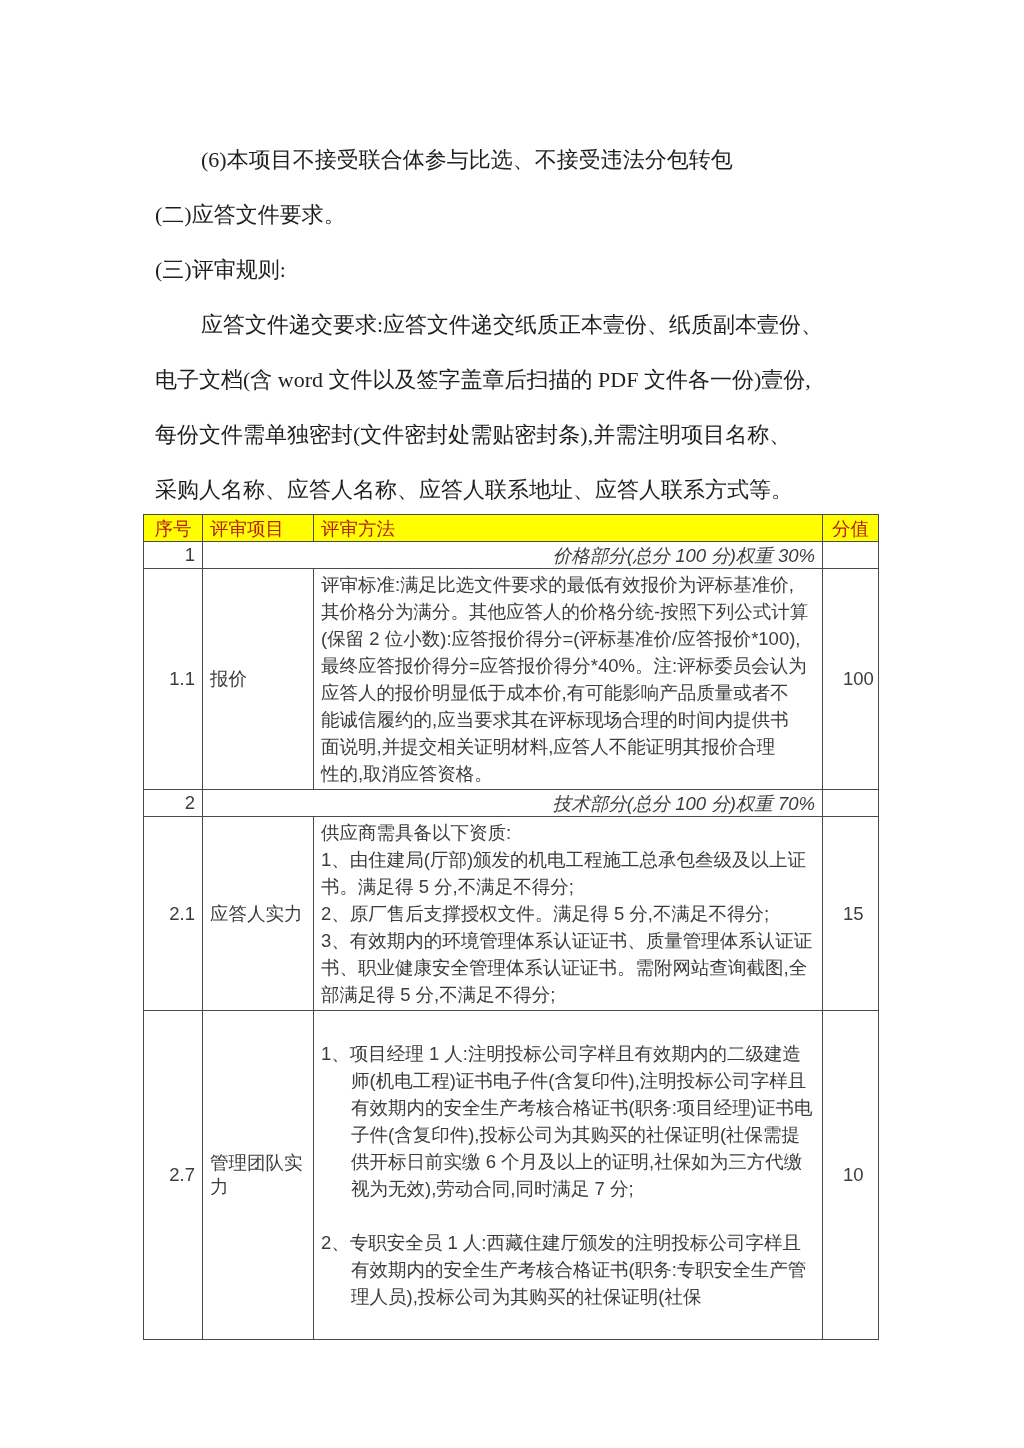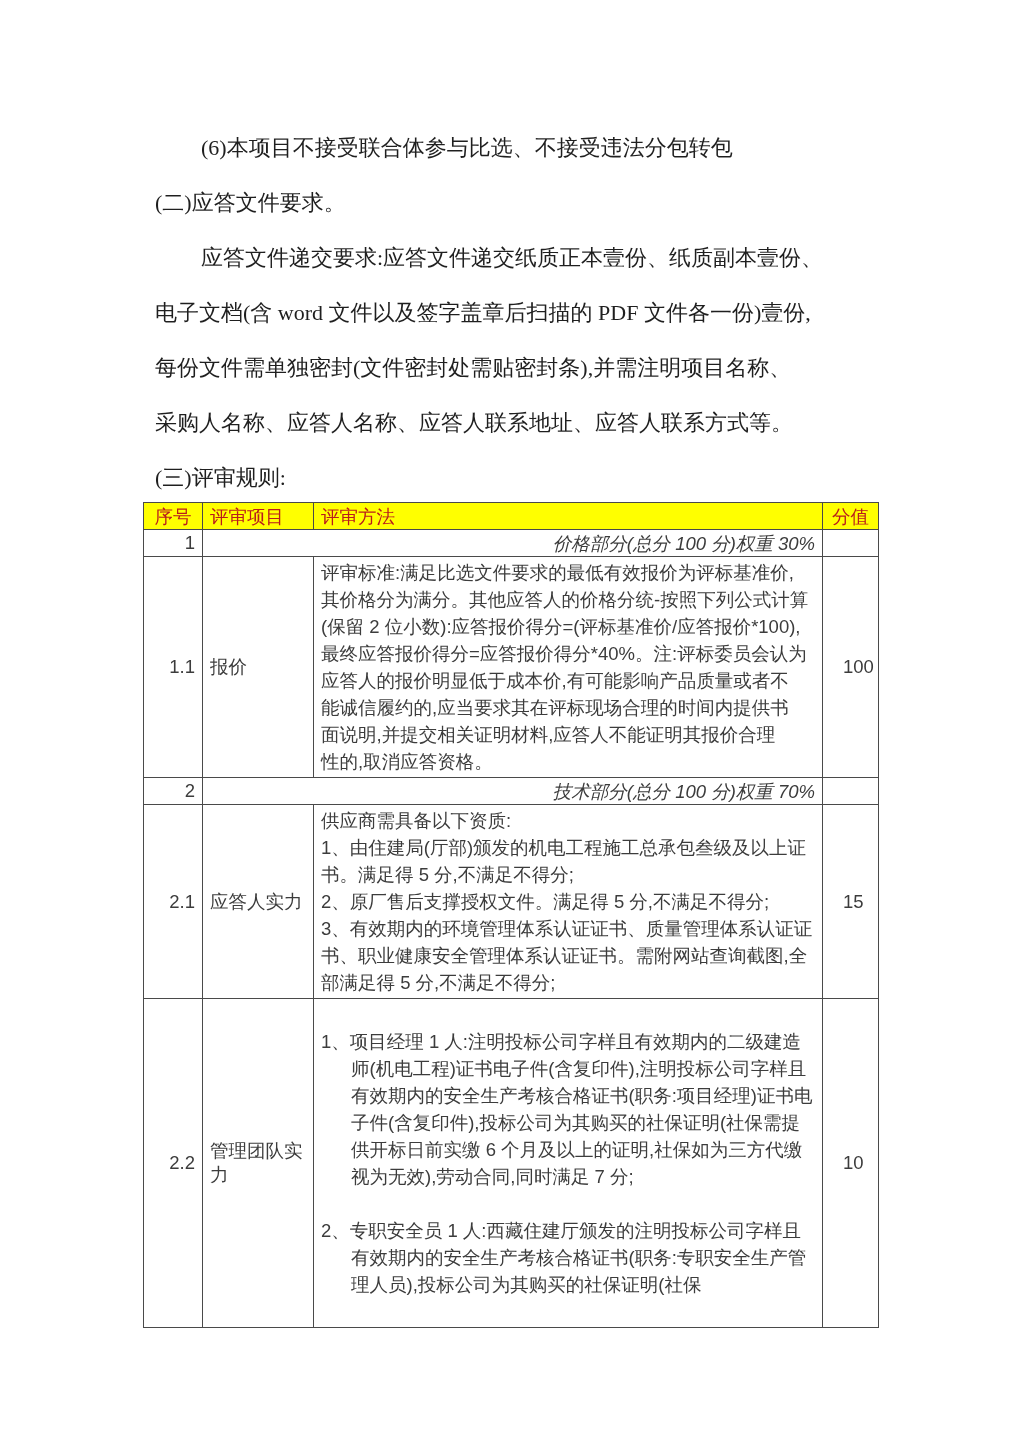--- a/index.html
+++ b/index.html
@@ -19,21 +19,21 @@
   }
   .page {
     position: relative;
     width: 1024px;
     height: 1448px;
     background: var(--page-bg);
     overflow: hidden;
   }
   .content {
     position: absolute;
-    top: 120px;
+    top: 132px;
     left: 143px;
     width: 737px;
   }
   p.doc-line {
     margin: 0 0 0 12px;
     font-size: 22px;
     line-height: 55px;
     color: var(--para-text);
     white-space: pre-line;
     text-align: left;
@@ -99,25 +99,25 @@
   }
 </style>
 </head>
 <body>
 
 <div class="page">
   <div class="content">
 
     <p class="doc-line indent">(6)本项目不接受联合体参与比选、不接受违法分包转包</p>
     <p class="doc-line">(二)应答文件要求。</p>
+    <p class="doc-line">(三)评审规则:</p>
     <p class="doc-line indent">应答文件递交要求:应答文件递交纸质正本壹份、纸质副本壹份、
 电子文档(含 word 文件以及签字盖章后扫描的 PDF 文件各一份)壹份,
 每份文件需单独密封(文件密封处需贴密封条),并需注明项目名称、
 采购人名称、应答人名称、应答人联系地址、应答人联系方式等。</p>
-    <p class="doc-line">(三)评审规则:</p>
 
     <table class="review">
       <colgroup>
         <col style="width:59px">
         <col style="width:111px">
         <col style="width:509px">
         <col style="width:56px">
       </colgroup>
       <thead>
         <tr>
@@ -154,21 +154,21 @@
         <tr>
           <td class="cell-no">2.1</td>
           <td class="cell-item">应答人实力</td>
           <td class="cell-method">供应商需具备以下资质:
 1、由住建局(厅部)颁发的机电工程施工总承包叁级及以上证书。满足得 5 分,不满足不得分;
 2、原厂售后支撑授权文件。满足得 5 分,不满足不得分;
 3、有效期内的环境管理体系认证证书、质量管理体系认证证书、职业健康安全管理体系认证证书。需附网站查询截图,全部满足得 5 分,不满足不得分;</td>
           <td class="cell-score">15</td>
         </tr>
         <tr>
-          <td class="cell-no">2.2</td>
+          <td class="cell-no">2.7</td>
           <td class="cell-item">管理团队实力</td>
           <td class="cell-method">
             <div class="hang-item">1、项目经理 1 人:注明投标公司字样且有效期内的二级建造师(机电工程)证书电子件(含复印件),注明投标公司字样且有效期内的安全生产考核合格证书(职务:项目经理)证书电子件(含复印件),投标公司为其购买的社保证明(社保需提供开标日前实缴 6 个月及以上的证明,社保如为三方代缴视为无效),劳动合同,同时满足 7 分;</div>
             <div class="hang-item">2、专职安全员 1 人:西藏住建厅颁发的注明投标公司字样且有效期内的安全生产考核合格证书(职务:专职安全生产管理人员),投标公司为其购买的社保证明(社保</div>
           </td>
           <td class="cell-score">10</td>
         </tr>
       </tbody>
     </table>
 

